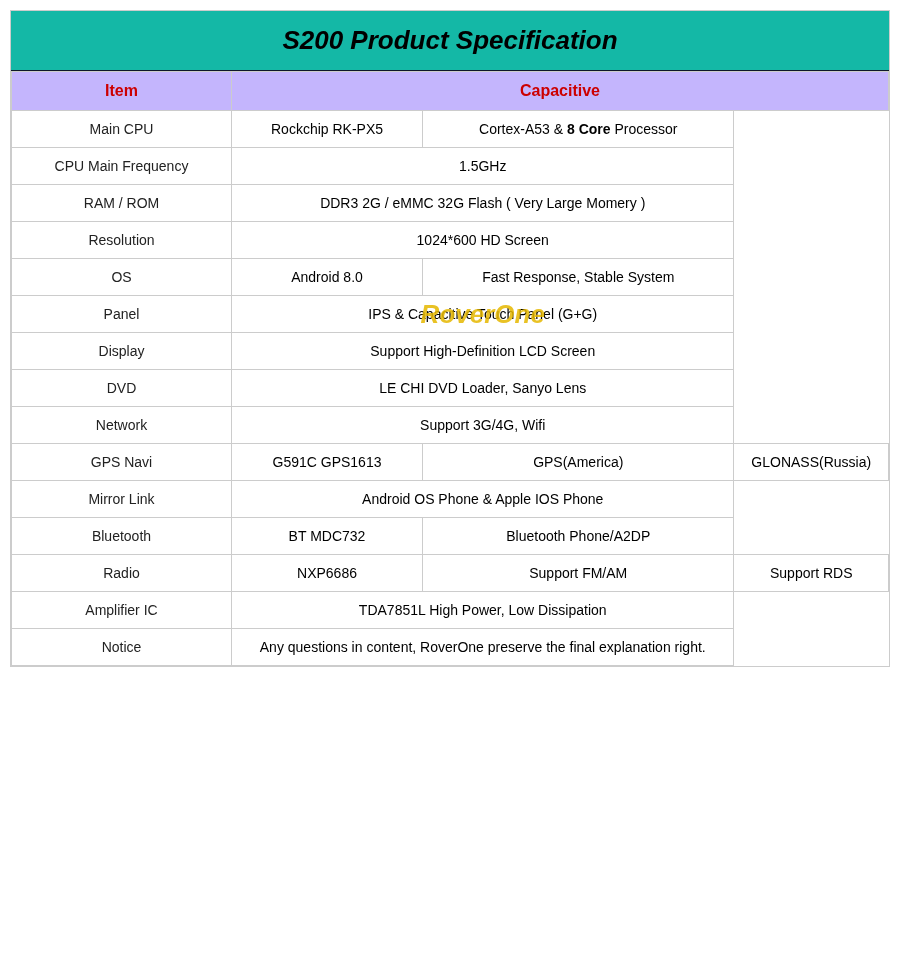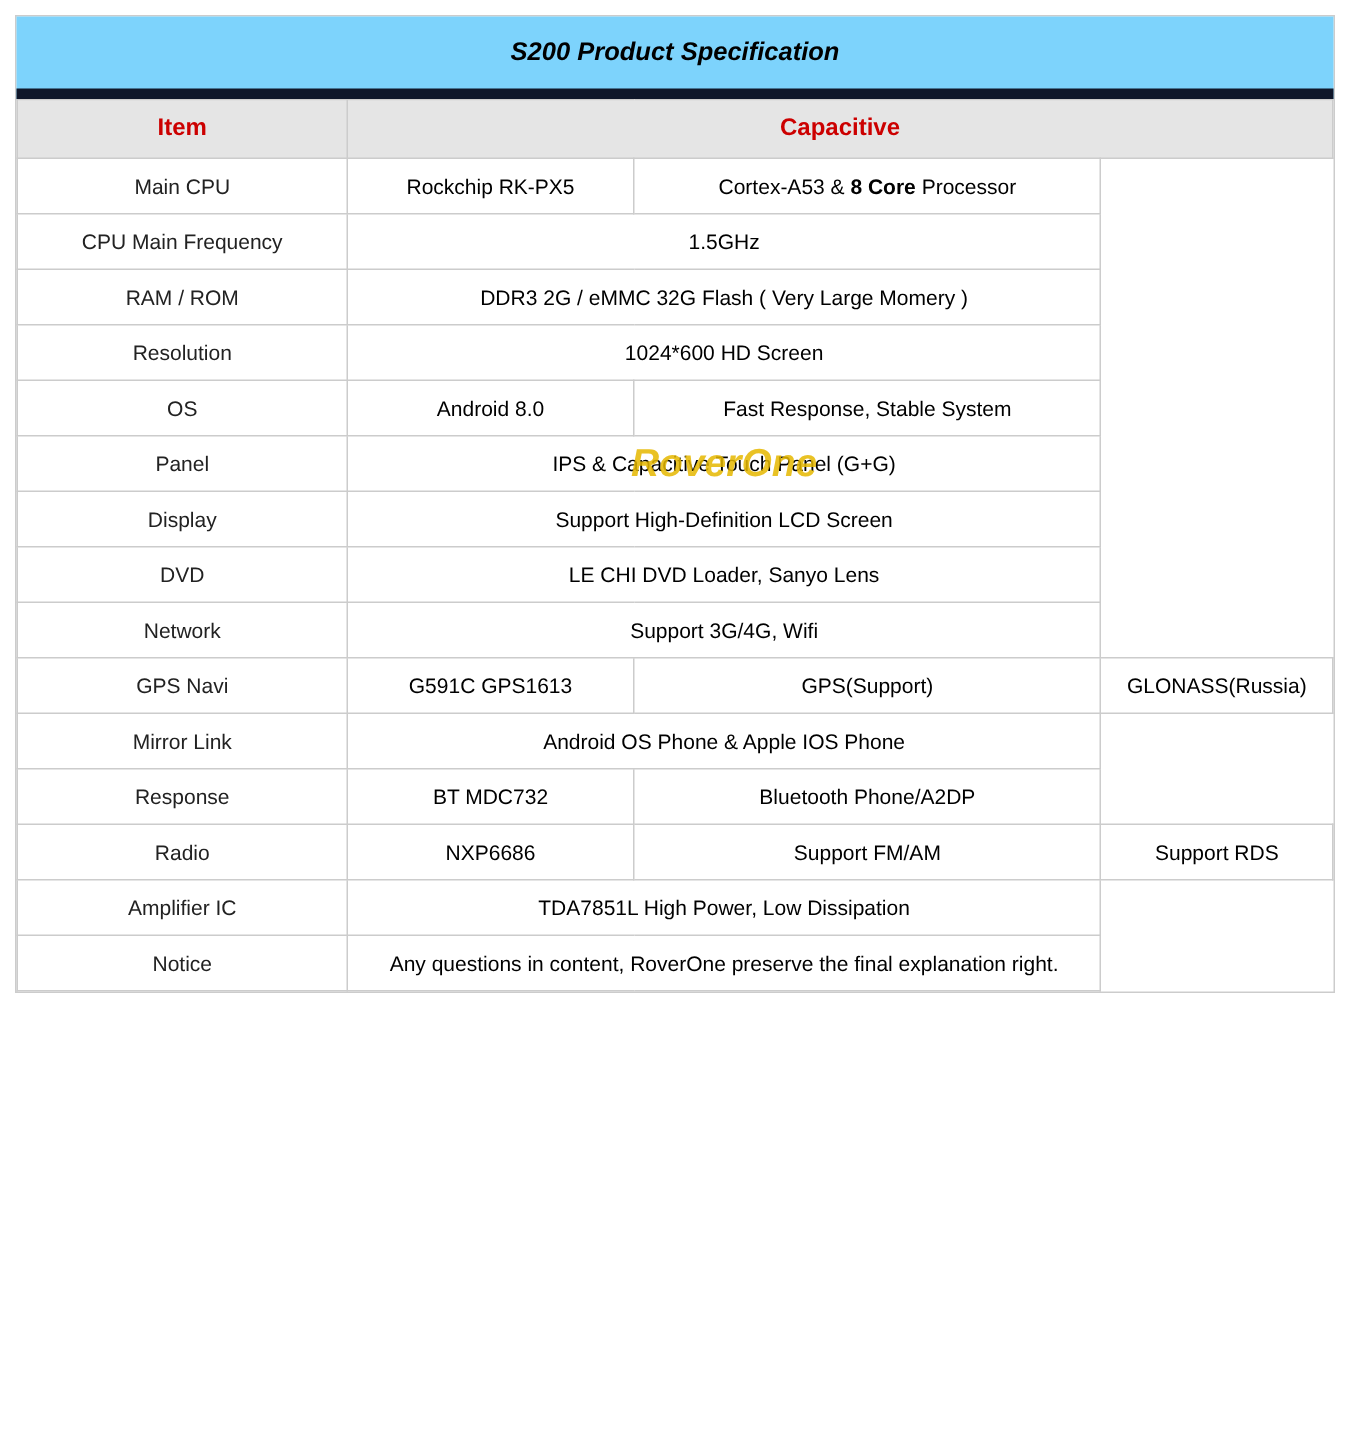--- a/index.html
+++ b/index.html
@@ -12,42 +12,42 @@
       align-items: flex-start;
       padding: 10px;
       width: 900px;
     }
     .spec-container {
       width: 880px;
       border: 1px solid #ccc;
     }
     .spec-title {
       text-align: center;
-      font-size: 17px;
+      font-size: 26px;
       font-weight: bold;
       font-style: italic;
       padding: 14px 10px;
-      border-bottom: 7px solid #0f172a;
-      background: #7dd3fc;
+      border-bottom: 1px solid #0f172a;
+      background: #14b8a6;
     }
     table {
       width: 100%;
       border-collapse: collapse;
     }
     td, th {
       border: 1px solid #ccc;
       padding: 10px 12px;
       text-align: center;
       vertical-align: middle;
     }
     .header-row th {
       color: #cc0000;
       font-weight: bold;
       font-size: 16px;
-      background: #e5e5e5;
+      background: #c4b5fd;
     }
     .item-col {
       width: 220px;
       font-weight: normal;
       color: #222;
     }
     .watermark-text {
       position: absolute;
       top: 50%;
       left: 50%;
@@ -112,29 +112,29 @@
           <td class="item-col">DVD</td>
           <td colspan="2">LE CHI DVD Loader, Sanyo Lens</td>
         </tr>
         <tr>
           <td class="item-col">Network</td>
           <td colspan="2">Support 3G/4G, Wifi</td>
         </tr>
         <tr>
           <td class="item-col">GPS Navi</td>
           <td colspan="1">G591C GPS1613</td>
-          <td colspan="1">GPS(Support)</td>
+          <td colspan="1">GPS(America)</td>
           <td colspan="1">GLONASS(Russia)</td>
         </tr>
         <tr>
           <td class="item-col">Mirror Link</td>
           <td colspan="2">Android OS Phone &amp; Apple IOS Phone</td>
         </tr>
         <tr>
-          <td class="item-col">Response</td>
+          <td class="item-col">Bluetooth</td>
           <td colspan="1">BT MDC732</td>
           <td colspan="1">Bluetooth Phone/A2DP</td>
         </tr>
         <tr>
           <td class="item-col">Radio</td>
           <td colspan="1">NXP6686</td>
           <td colspan="1">Support FM/AM</td>
           <td colspan="1">Support RDS</td>
         </tr>
         <tr>

